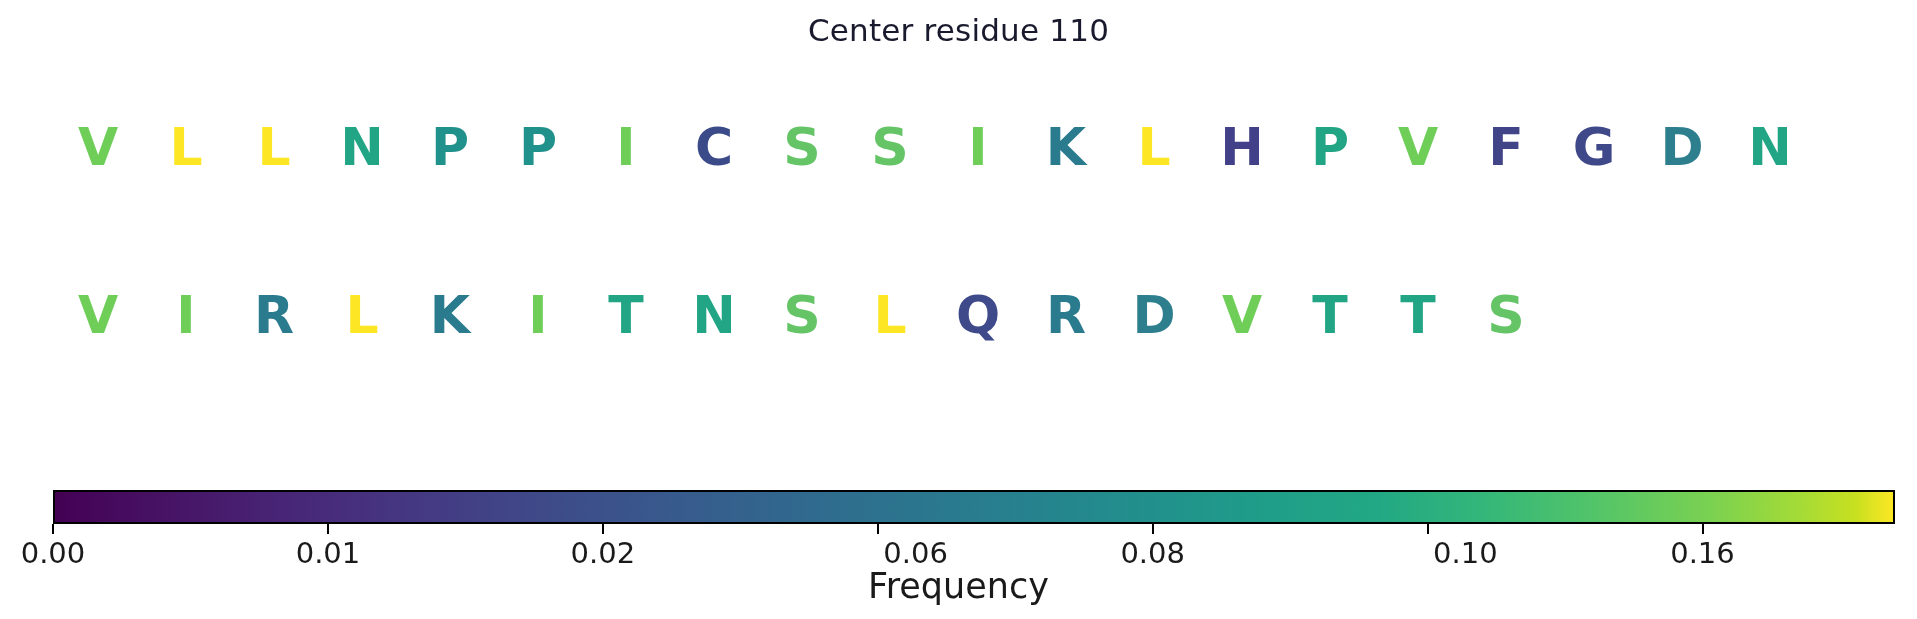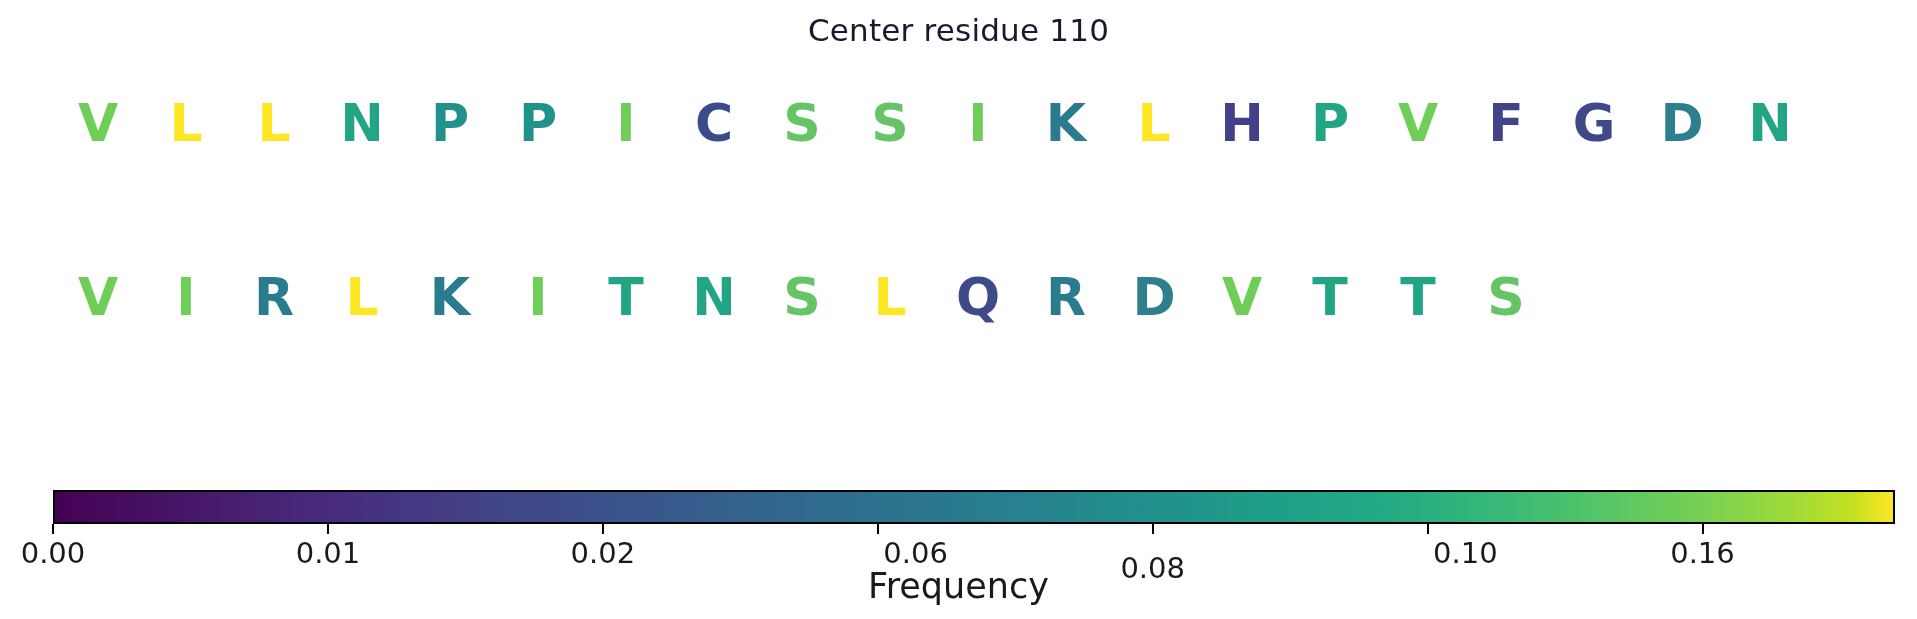--- a/index.html
+++ b/index.html
@@ -39,23 +39,24 @@
     white-space: nowrap;
   }
 
   
   .seq-row {
     position: absolute;
     left: 0;
     height: 70px;
     white-space: nowrap;
     font-size: 0;
+    margin-top: 24px;
   }
   #seq-row-0 { top: 88px; }
-  #seq-row-1 { top: 262px; }
+  #seq-row-1 { top: 256px; }
 
   .residue {
     display: inline-block;
     width: 88px;
     text-align: center;
     font-family: "DejaVu Sans", sans-serif;
     font-size: 52px;
     font-weight: 700;
     line-height: 70px;
     vertical-align: top;
@@ -148,21 +149,21 @@
     <div id="colorbar"></div>
   <div class="cb-tick" style="left: calc(0% - 1px);"></div>
       <div class="cb-ticklabel" style="left: 0%;">0.00</div>
       <div class="cb-tick" style="left: calc(14.93% - 1px);"></div>
       <div class="cb-ticklabel" style="left: 14.93%;">0.01</div>
       <div class="cb-tick" style="left: calc(29.85% - 1px);"></div>
       <div class="cb-ticklabel" style="left: 29.85%;">0.02</div>
       <div class="cb-tick" style="left: calc(44.78% - 1px);"></div>
       <div class="cb-ticklabel" style="left: 44.78%; text-align: right;">0.06</div>
       <div class="cb-tick" style="left: calc(59.7% - 1px);"></div>
-      <div class="cb-ticklabel" style="left: 59.7%; margin-top: 15px;">0.08</div>
+      <div class="cb-ticklabel" style="left: 59.7%;">0.08</div>
       <div class="cb-tick" style="left: calc(74.63% - 1px);"></div>
       <div class="cb-ticklabel" style="left: 74.63%; text-align: right;">0.10</div>
       <div class="cb-tick" style="left: calc(89.55% - 1px);"></div>
       <div class="cb-ticklabel" style="left: 89.55%;">0.16</div>
     </div>
 
   <div id="colorbar-label">Frequency</div>
 
 </div>
 

